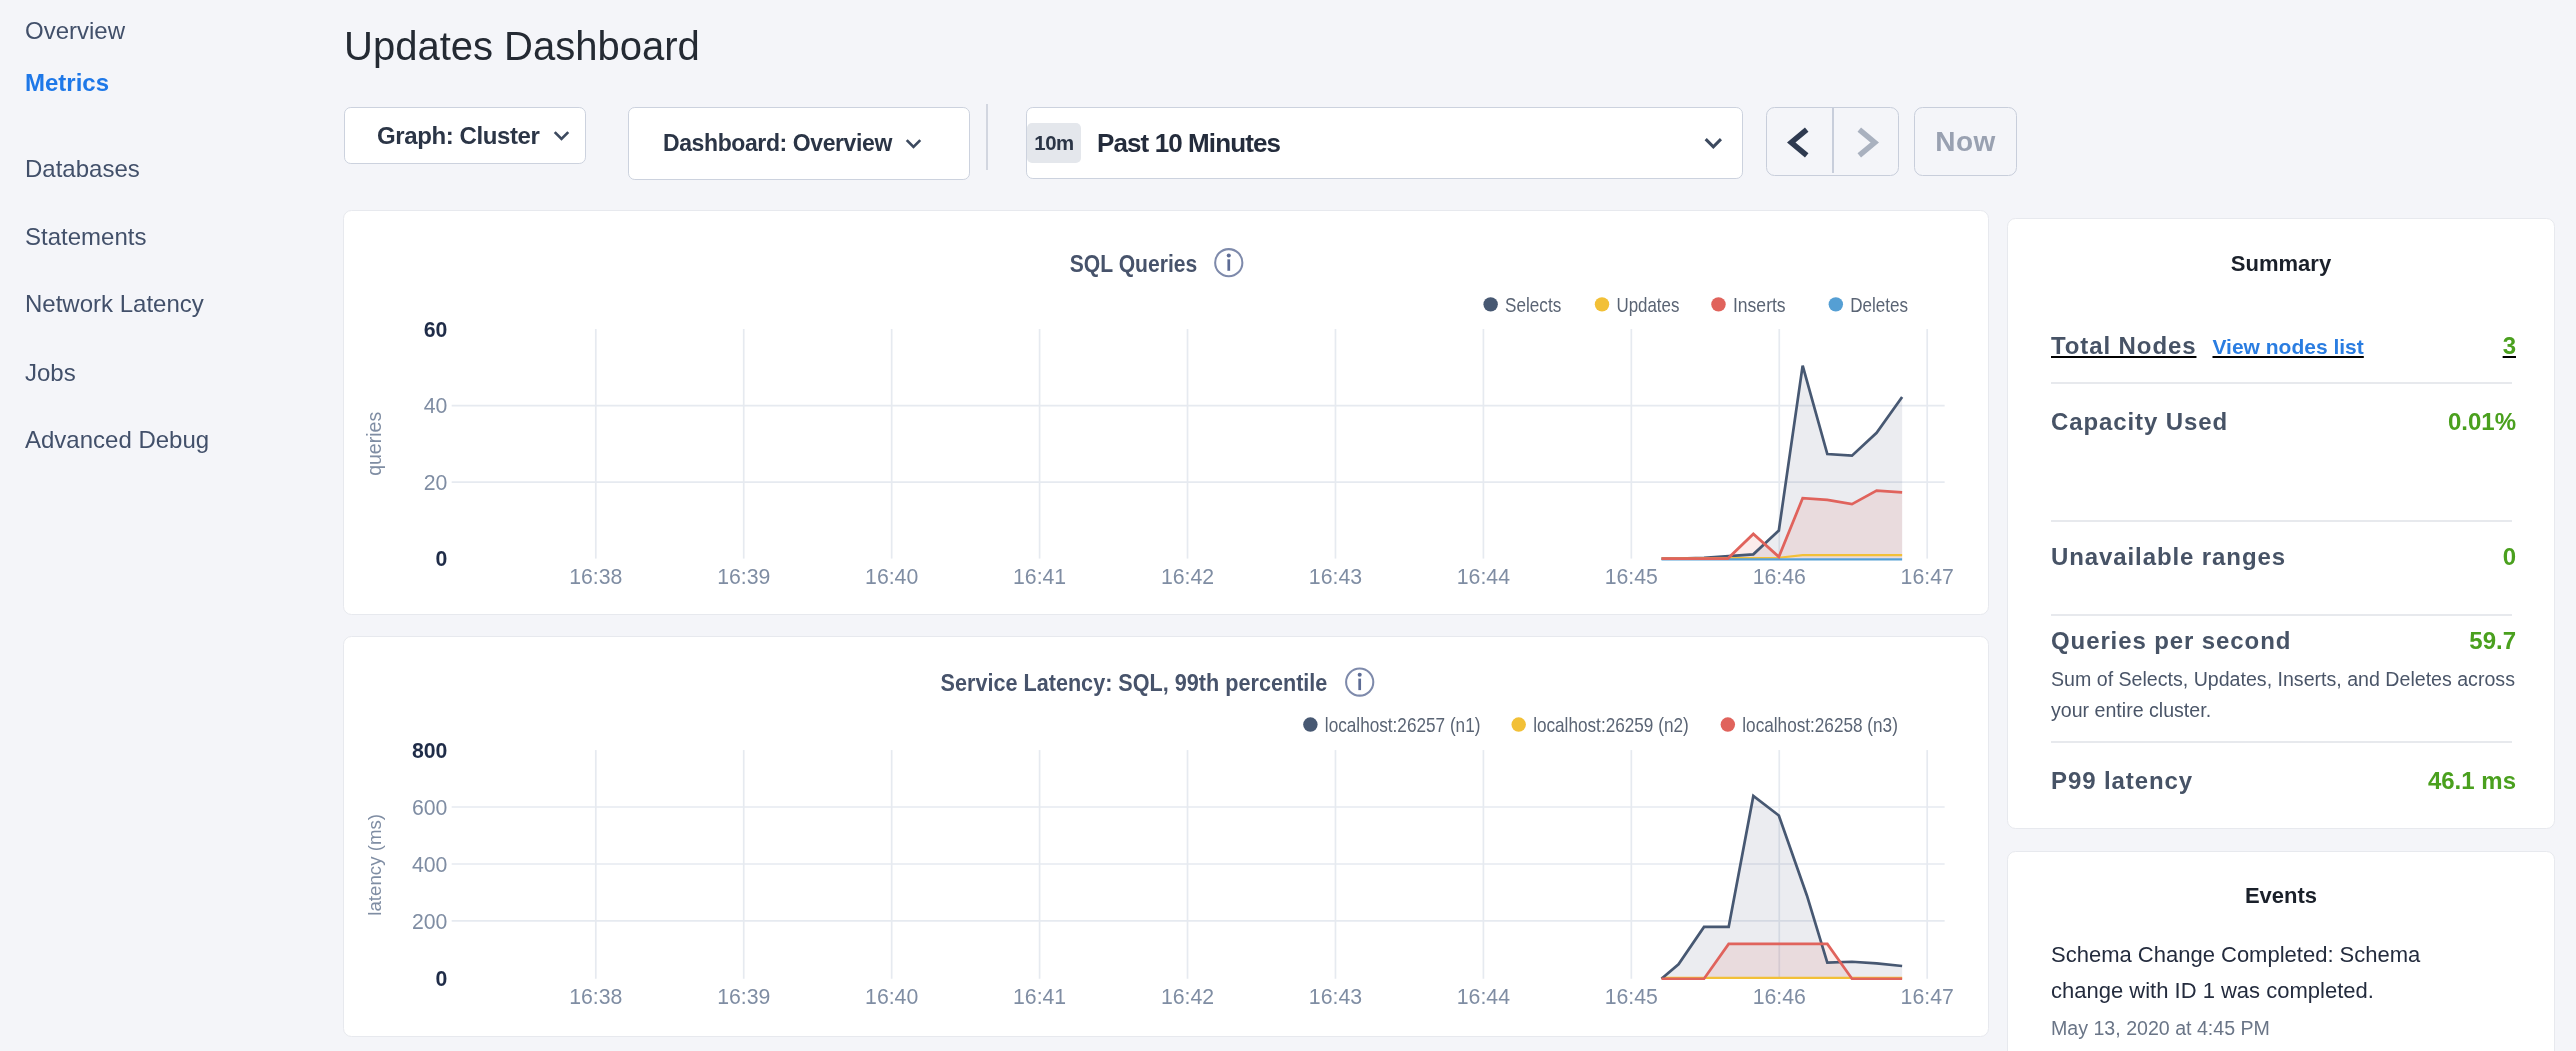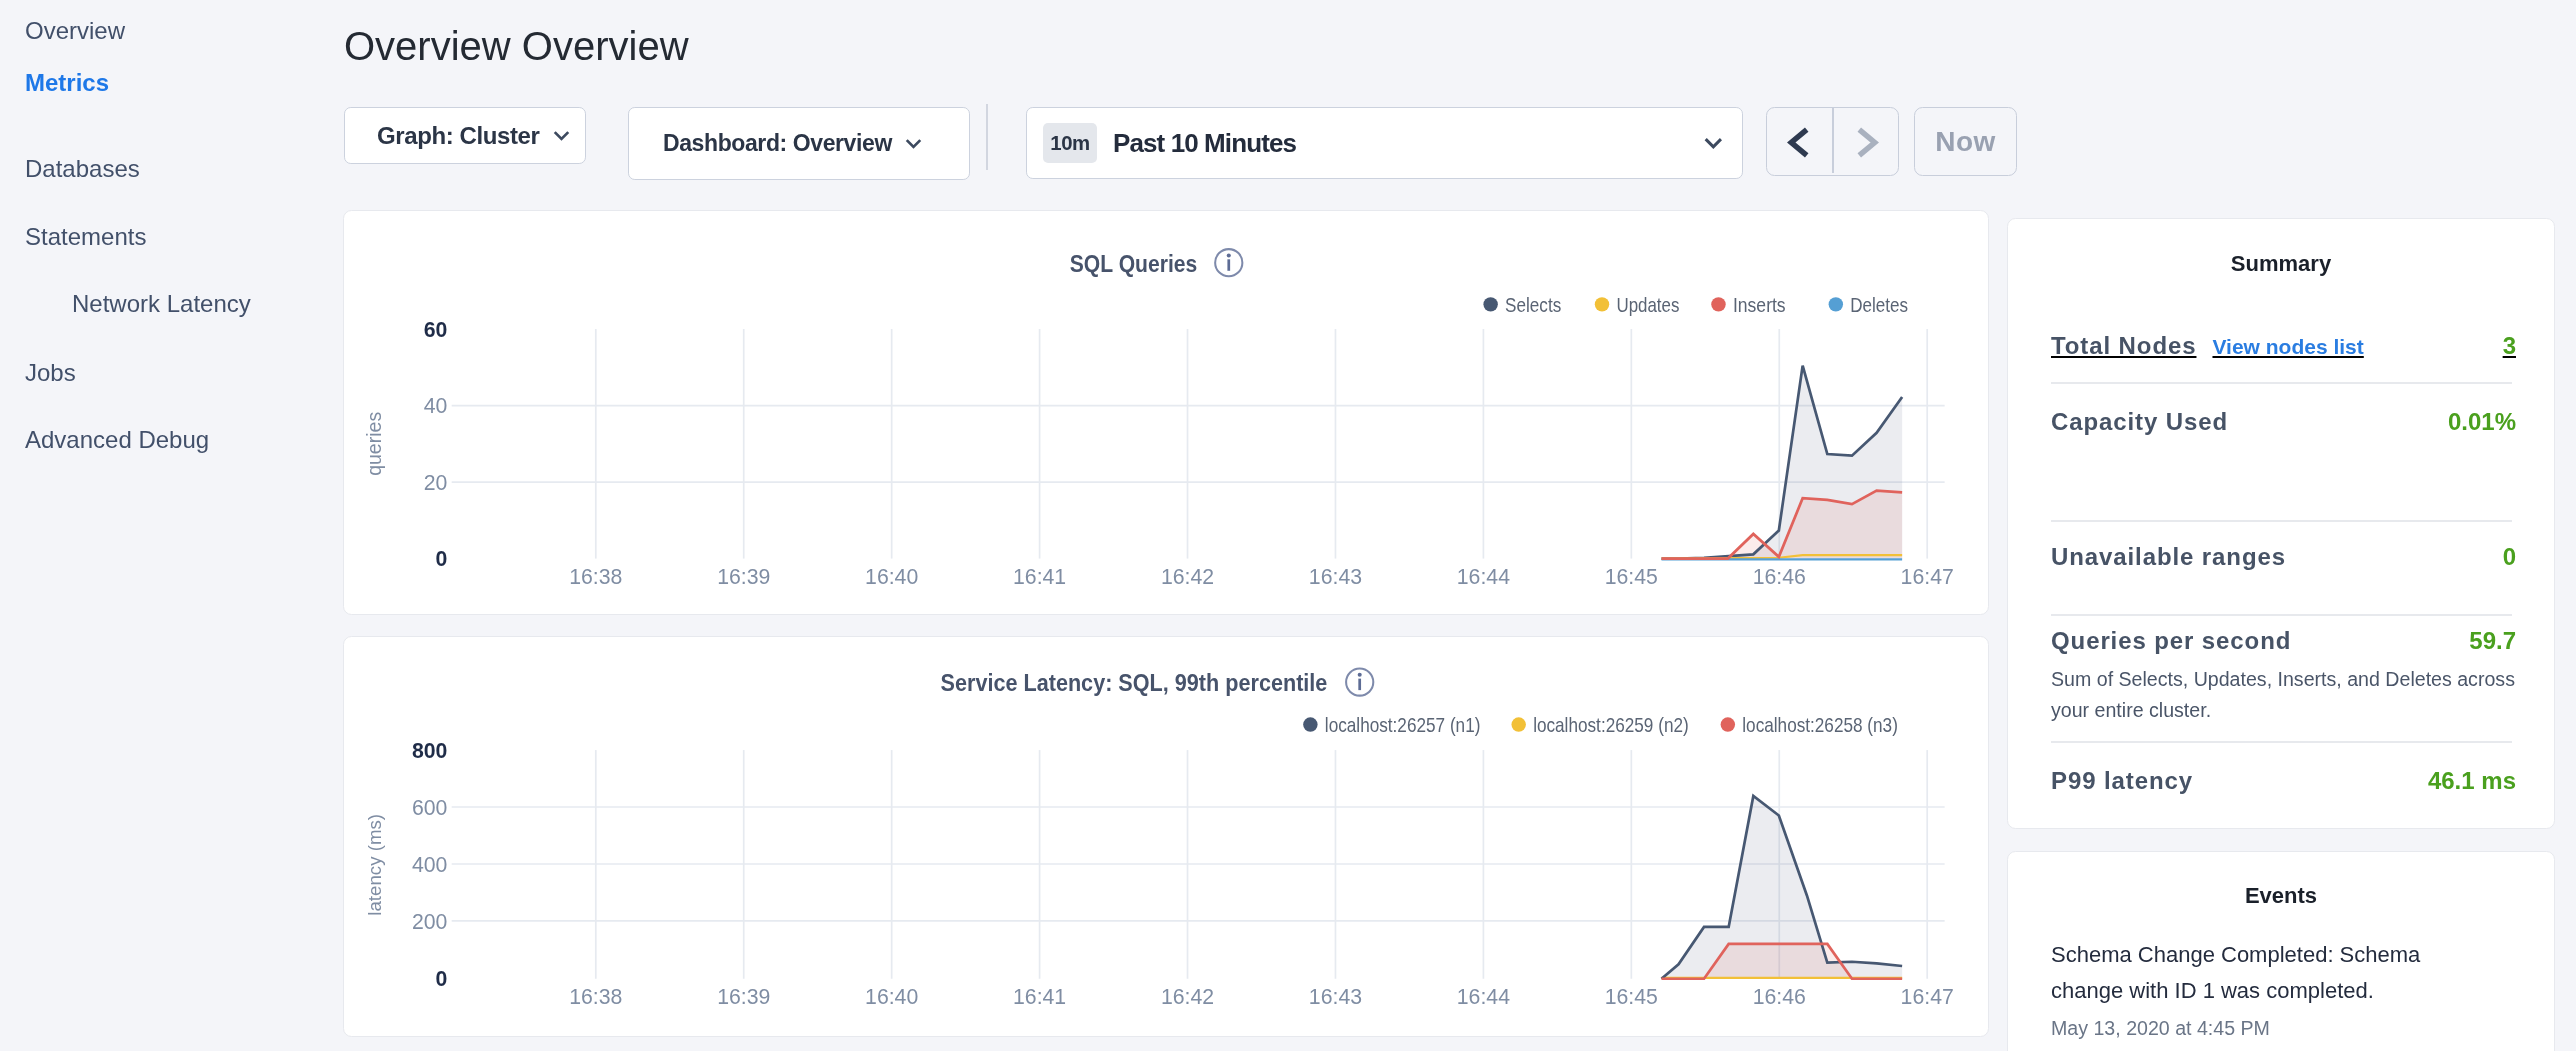--- a/index.html
+++ b/index.html
@@ -13,41 +13,41 @@
 .sval { margin-left:auto; font-weight:bold; font-size:24px; color:#4aa01e; }
 .sdesc { position:absolute; left:43px; width:469px; font-size:19.6px; color:#4a5568; }
 .sdiv { position:absolute; left:43px; right:42px; height:1.7px; background:#e7e9ed; }
 </style></head>
 <body>
 
 <div class="abs nav" style="left:25px; top:17px;">Overview</div>
 <div class="abs nav" style="left:25px; top:69px; color:#1e78e8; font-weight:bold;text-align:right;">Metrics</div>
 <div class="abs nav" style="left:25px; top:155px;">Databases</div>
 <div class="abs nav" style="left:25px; top:223px;">Statements</div>
-<div class="abs nav" style="left:25px; top:290px;margin-left:47px;">Network Latency</div>
+<div class="abs nav" style="left:25px; top:290px;">Network Latency</div>
 <div class="abs nav" style="left:25px; top:359px;">Jobs</div>
 <div class="abs nav" style="left:25px; top:426px;">Advanced Debug</div>
 
-<div class="abs" style="left:344px; top:24px; font-size:40px; line-height:44px; color:#242a33;">Overview Overview</div>
+<div class="abs" style="left:344px; top:24px; font-size:40px; line-height:44px; color:#242a33;">Updates Dashboard</div>
 
 <div class="ctrl" style="left:344px; top:107px; width:242px; height:57px;">
   <span style="margin-left:32px; font-size:24px; letter-spacing:-0.4px; font-weight:bold; color:#2b3546;">Graph: Cluster</span>
   <svg class="chev" style="margin-left:13.6px;" width="17" height="11" viewBox="0 0 20 13">
       <polyline points="2,2.5 10,10.5 18,2.5" fill="none" stroke="#3d4a5f" stroke-width="3.2"></polyline>
     </svg>
 </div>
 <div class="ctrl" style="left:628px; top:107px; width:342px; height:73px;">
   <span style="margin-left:34px; font-size:23px; letter-spacing:-0.4px; font-weight:bold; color:#2b3546;">Dashboard: Overview</span>
   <svg class="chev" style="margin-left:13.6px;" width="17" height="11" viewBox="0 0 20 13">
       <polyline points="2,2.5 10,10.5 18,2.5" fill="none" stroke="#3d4a5f" stroke-width="3.2"></polyline>
     </svg>
 </div>
 <div class="abs" style="left:986px; top:104px; width:1.7px; height:66px; background:#d2d6e0;"></div>
 <div class="ctrl" style="left:1026px; top:107px; width:717px; height:72px;">
-  <span style="margin-left:16px; background:#e4e7ec; border-radius:5.1px; width:54px; height:40px; display:flex; align-items:center; justify-content:center; font-size:20.4px; letter-spacing:-0.4px; font-weight:bold; color:#2b3546;">10m</span>
+  <span style="margin-left:0; background:#e4e7ec; border-radius:5.1px; width:54px; height:40px; display:flex; align-items:center; justify-content:center; font-size:20.4px; letter-spacing:-0.4px; font-weight:bold; color:#2b3546;">10m</span>
   <span style="margin-left:16px; font-size:26px; letter-spacing:-0.9px; font-weight:bold; color:#242c3c;">Past 10 Minutes</span>
   <svg class="chev" style="margin-left:auto; margin-right:19.6px;" width="18.7" height="12" viewBox="0 0 22 14">
       <polyline points="2,2.5 11,11.5 20,2.5" fill="none" stroke="#3d4a5f" stroke-width="3.6"></polyline>
     </svg>
 </div>
 <div class="abs" style="left:1766px; top:107px; width:133px; height:69px; border:1.7px solid #c8cedb; border-radius:8.5px;">
   <div class="abs" style="left:65px; top:0; width:1.7px; height:65px; background:#c8cedb;"></div>
   <svg class="abs" style="left:20.4px; top:18.7px;" width="24" height="31" viewBox="0 0 28 36">
       <polyline points="23,3 5,18 23,33" fill="none" stroke="#2e3a50" stroke-width="6.4"></polyline>
     </svg>

